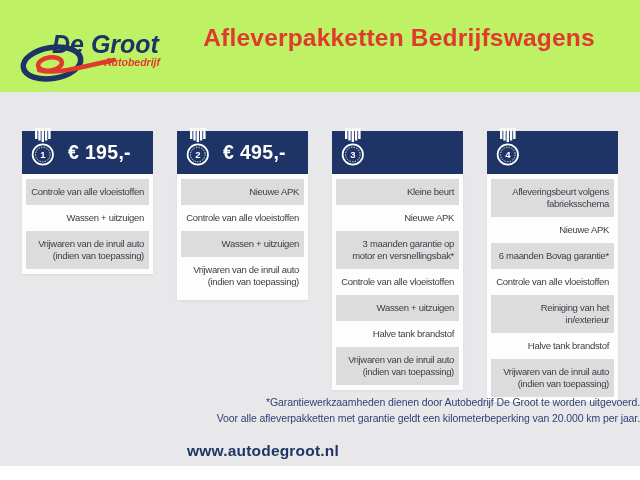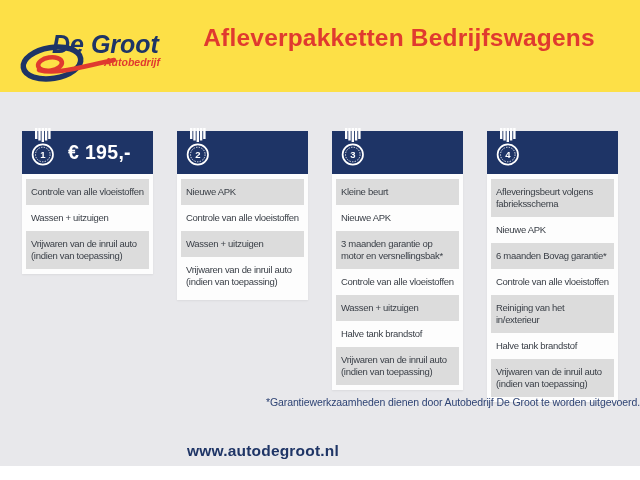--- a/index.html
+++ b/index.html
@@ -3,21 +3,21 @@
 <meta charset="utf-8">
 <style>
   html,body{margin:0;padding:0;}
   body{
     width:640px;height:480px;position:relative;overflow:hidden;
     background:#ffffff;
     font-family:"Liberation Sans",sans-serif;
     -webkit-font-smoothing:antialiased;
   }
   
-  .top-band{position:absolute;left:0;top:0;width:640px;height:92px;background:#fde047;}
+  .top-band{position:absolute;left:0;top:0;width:640px;height:92px;background:#bef264;}
   .logo{position:absolute;left:18px;top:22px;width:148px;height:66px;}
   .page-title{
     position:absolute;left:168px;top:0;width:462px;height:76px;
     display:flex;align-items:center;justify-content:center;
     color:#e03a2f;font-size:24.5px;font-weight:600;letter-spacing:0.2px;
     white-space:nowrap;
   }
   
   .panel{position:absolute;left:0;top:92px;width:640px;height:374px;background:#e8e8eb;}
   
@@ -34,21 +34,21 @@
   .price{
     color:#ffffff;font-size:19.5px;font-weight:bold;letter-spacing:0.3px;
     padding-left:24px;white-space:nowrap;
   }
   .col-body{
     background:#fdfdfd;padding:5px 4px;
     box-shadow:0 1px 2px rgba(0,0,0,0.06);
   }
   .item{
     padding:7px 5px;font-size:9.5px;letter-spacing:-0.3px;line-height:12px;
-    color:#3b4048;background:transparent;
+    color:#3b4048;background:transparent;text-align:right;
   }
   .item.shaded{background:#dcdcdc;}
   
   .footer-notes{
     position:absolute;left:0;top:394px;width:640px;text-align:right;
     color:#2e4374;font-size:10.5px;line-height:16px;letter-spacing:-0.1px;
   }
   .website{
     position:absolute;left:0;top:442px;width:526px;text-align:center;
     color:#1f3566;font-size:15.5px;font-weight:bold;letter-spacing:0.2px;
@@ -105,20 +105,21 @@
           <rect x="7" y="0" width="2.4" height="11"></rect>
           <rect x="10.3" y="0" width="2.4" height="12.5"></rect>
           <rect x="13.6" y="0" width="2.4" height="14"></rect>
           <rect x="16.9" y="0" width="2.4" height="12.5"></rect>
           <rect x="20.2" y="0" width="2.4" height="11"></rect>
         </g>
         <circle cx="14.8" cy="26.5" r="10.2" fill="#1e3466" stroke="#ffffff" stroke-width="1.7"></circle>
         <circle cx="14.8" cy="26.5" r="7.3" fill="none" stroke="#ffffff" stroke-width="0.9" stroke-dasharray="1.4 1.3"></circle>
         <text x="14.8" y="30" text-anchor="middle" font-size="9.5" font-weight="bold" fill="#ffffff">2</text>
       </svg>
+      <div class="price">€ 495,-</div>
     </div>
     <div class="col-body">
         <div class="item shaded">Nieuwe APK</div>
         <div class="item">Controle van alle vloeistoffen</div>
         <div class="item shaded">Wassen + uitzuigen</div>
         <div class="item">Vrijwaren van de inruil auto (indien van toepassing)</div>
       </div>
   </div>
 
   <div class="col">
@@ -169,17 +170,18 @@
         <div class="item">Controle van alle vloeistoffen</div>
         <div class="item shaded">Reiniging van het in/exterieur</div>
         <div class="item">Halve tank brandstof</div>
         <div class="item shaded">Vrijwaren van de inruil auto (indien van toepassing)</div>
       </div>
   </div>
 </div>
 
 <div class="footer-notes">
     <div>*Garantiewerkzaamheden dienen door Autobedrijf De Groot te worden uitgevoerd.</div>
+    <div>Voor alle afleverpakketten met garantie geldt een kilometerbeperking van 20.000 km per jaar.</div>
   </div>
 
 <div class="website">www.autodegroot.nl</div>
 
 <div class="bottom-strip"></div>
 
 </body></html>

